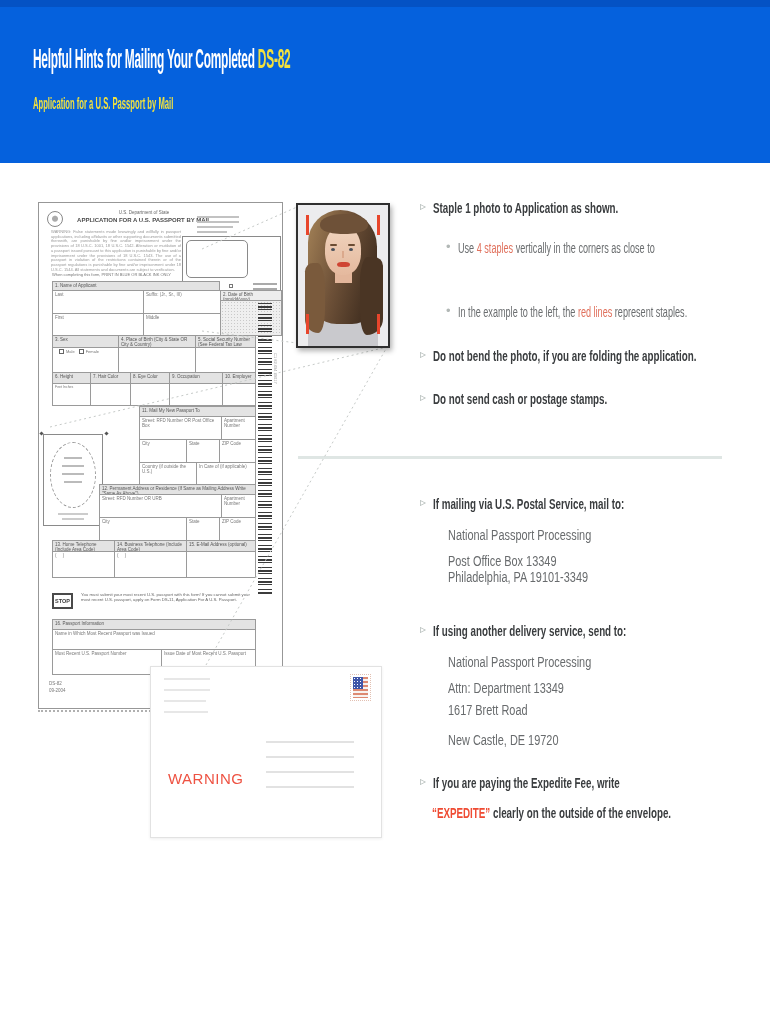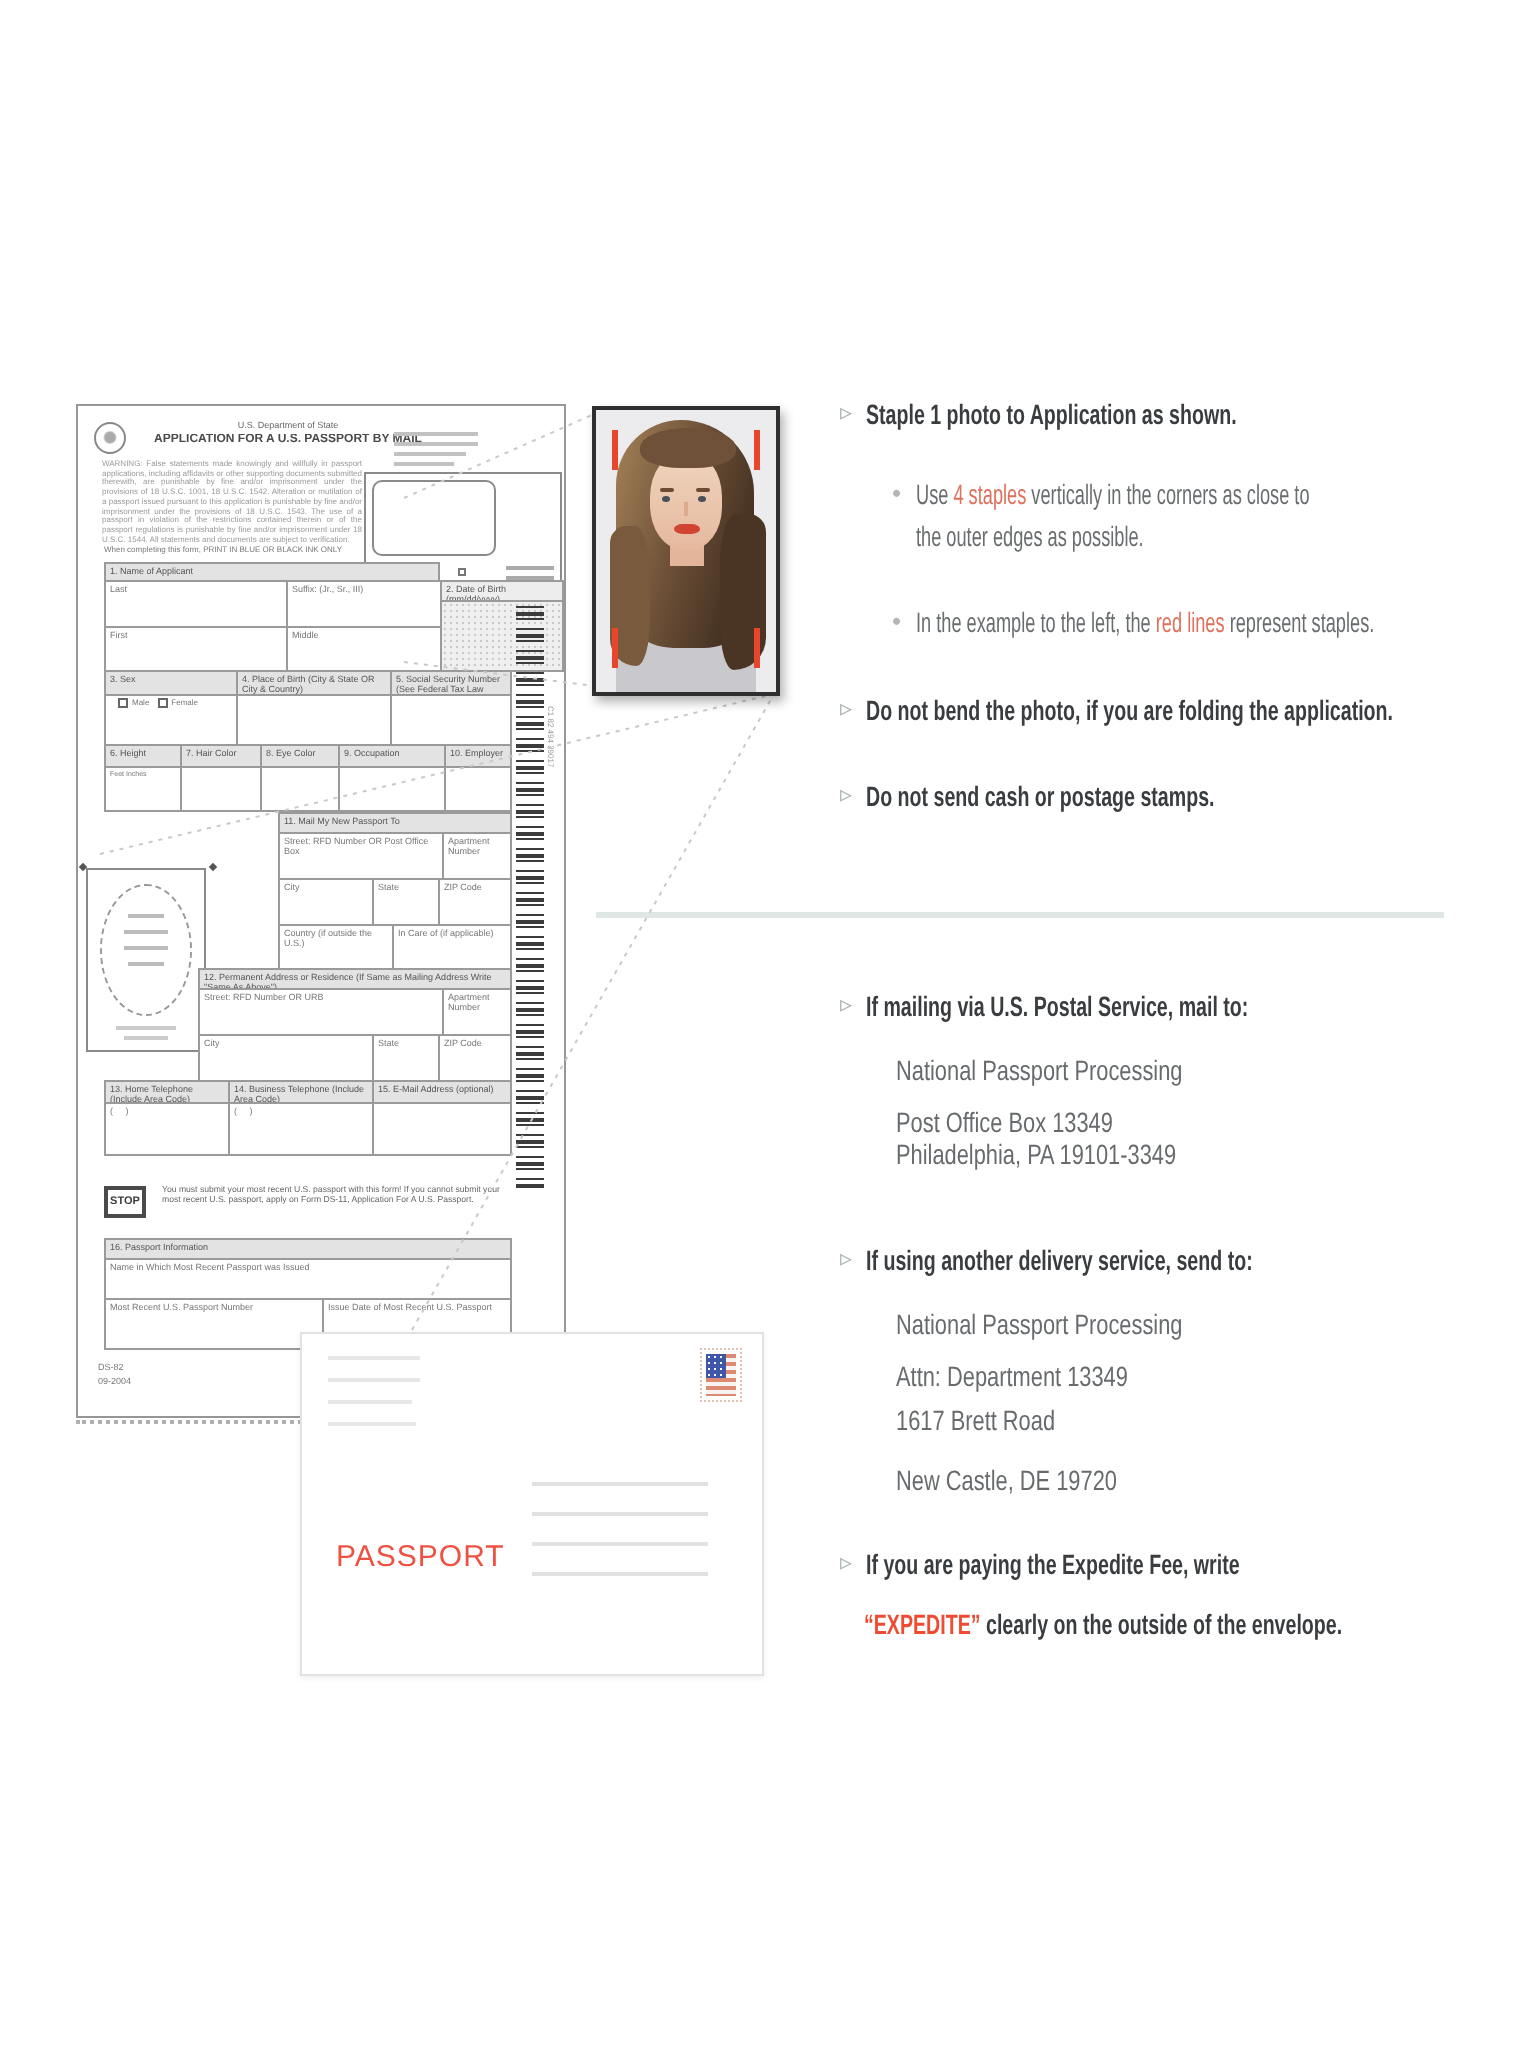--- a/index.html
+++ b/index.html
@@ -94,20 +94,29 @@
 
   
   .footer { position:absolute; left:0; top:903px; width:770px; height:121px; background:#ccd6d2; }
   .footer .fl { position:absolute; left:36px; font-size:9.5px; color:#f7faf9; }
 </style>
 </head>
 <body>
 
 <div class="page">
 
+  <div class="banner">
+    <div class="banner-topline"></div>
+    <div class="title">
+      <span class="cx s44"><span>Helpful Hints for Mailing Your Completed</span><span class="yellow"> DS-82</span></span>
+    </div>
+    <div class="subtitle">
+      <span class="cx s45">Application for a U.S. Passport by Mail</span>
+    </div>
+  </div>
 
   <svg class="connectors" width="770" height="1024" viewBox="0 0 770 1024">
     <line x1="202" y1="249" x2="297" y2="207" stroke="#c6cac8" stroke-width="1" stroke-dasharray="2 3"></line>
     <line x1="202" y1="331" x2="297" y2="343" stroke="#c6cac8" stroke-width="1" stroke-dasharray="2 3"></line>
     <line x1="50" y1="427" x2="387" y2="347" stroke="#c6cac8" stroke-width="1" stroke-dasharray="2 3"></line>
     <line x1="206" y1="665" x2="387" y2="347" stroke="#c6cac8" stroke-width="1" stroke-dasharray="2 3"></line>
   </svg>
 
   <div class="form">
     <div class="f-eagle"></div>
@@ -230,23 +239,20 @@
   </div>
 
   <div class="bullet" style="top:199px;">
     <span class="tri">▹</span>
     <span class="bt cx s70 h">Staple 1 photo to Application as shown.</span>
   </div>
   <div class="sub" style="top:239px;">
     <span class="dot">•</span>
     <span class="st cx s65 body"><span>Use </span><span class="red">4 staples</span><span> vertically in the corners as close to</span></span>
   </div>
-  <div class="sub" style="top:260px;">
-    <span class="st cx s65 body">the outer edges as possible.</span>
-  </div>
   <div class="sub" style="top:303px;">
     <span class="dot">•</span>
     <span class="st cx s65 body"><span>In the example to the left, the </span><span class="red">red lines</span><span> represent staples.</span></span>
   </div>
   <div class="bullet" style="top:347px;">
     <span class="tri">▹</span>
     <span class="bt cx s70 h">Do not bend the photo, if you are folding the application.</span>
   </div>
   <div class="bullet" style="top:390px;">
     <span class="tri">▹</span>
@@ -286,17 +292,17 @@
     <div class="env-bar" style="left:13px;top:33px;width:42px;"></div>
     <div class="env-bar" style="left:13px;top:44px;width:44px;"></div>
     <div class="stamp">
       <div class="stamp-stripes"></div>
       <div class="stamp-canton"></div>
     </div>
     <div class="env-bar" style="left:115px;top:74px;width:88px;background:#e2e2e2;"></div>
     <div class="env-bar" style="left:115px;top:89px;width:88px;background:#e2e2e2;"></div>
     <div class="env-bar" style="left:115px;top:104px;width:88px;background:#e2e2e2;"></div>
     <div class="env-bar" style="left:115px;top:119px;width:88px;background:#e2e2e2;"></div>
-    <div class="expedite">PASSPORT</div>
+    <div class="expedite">WARNING</div>
   </div>
 
 
 </div>
 
 </body></html>

